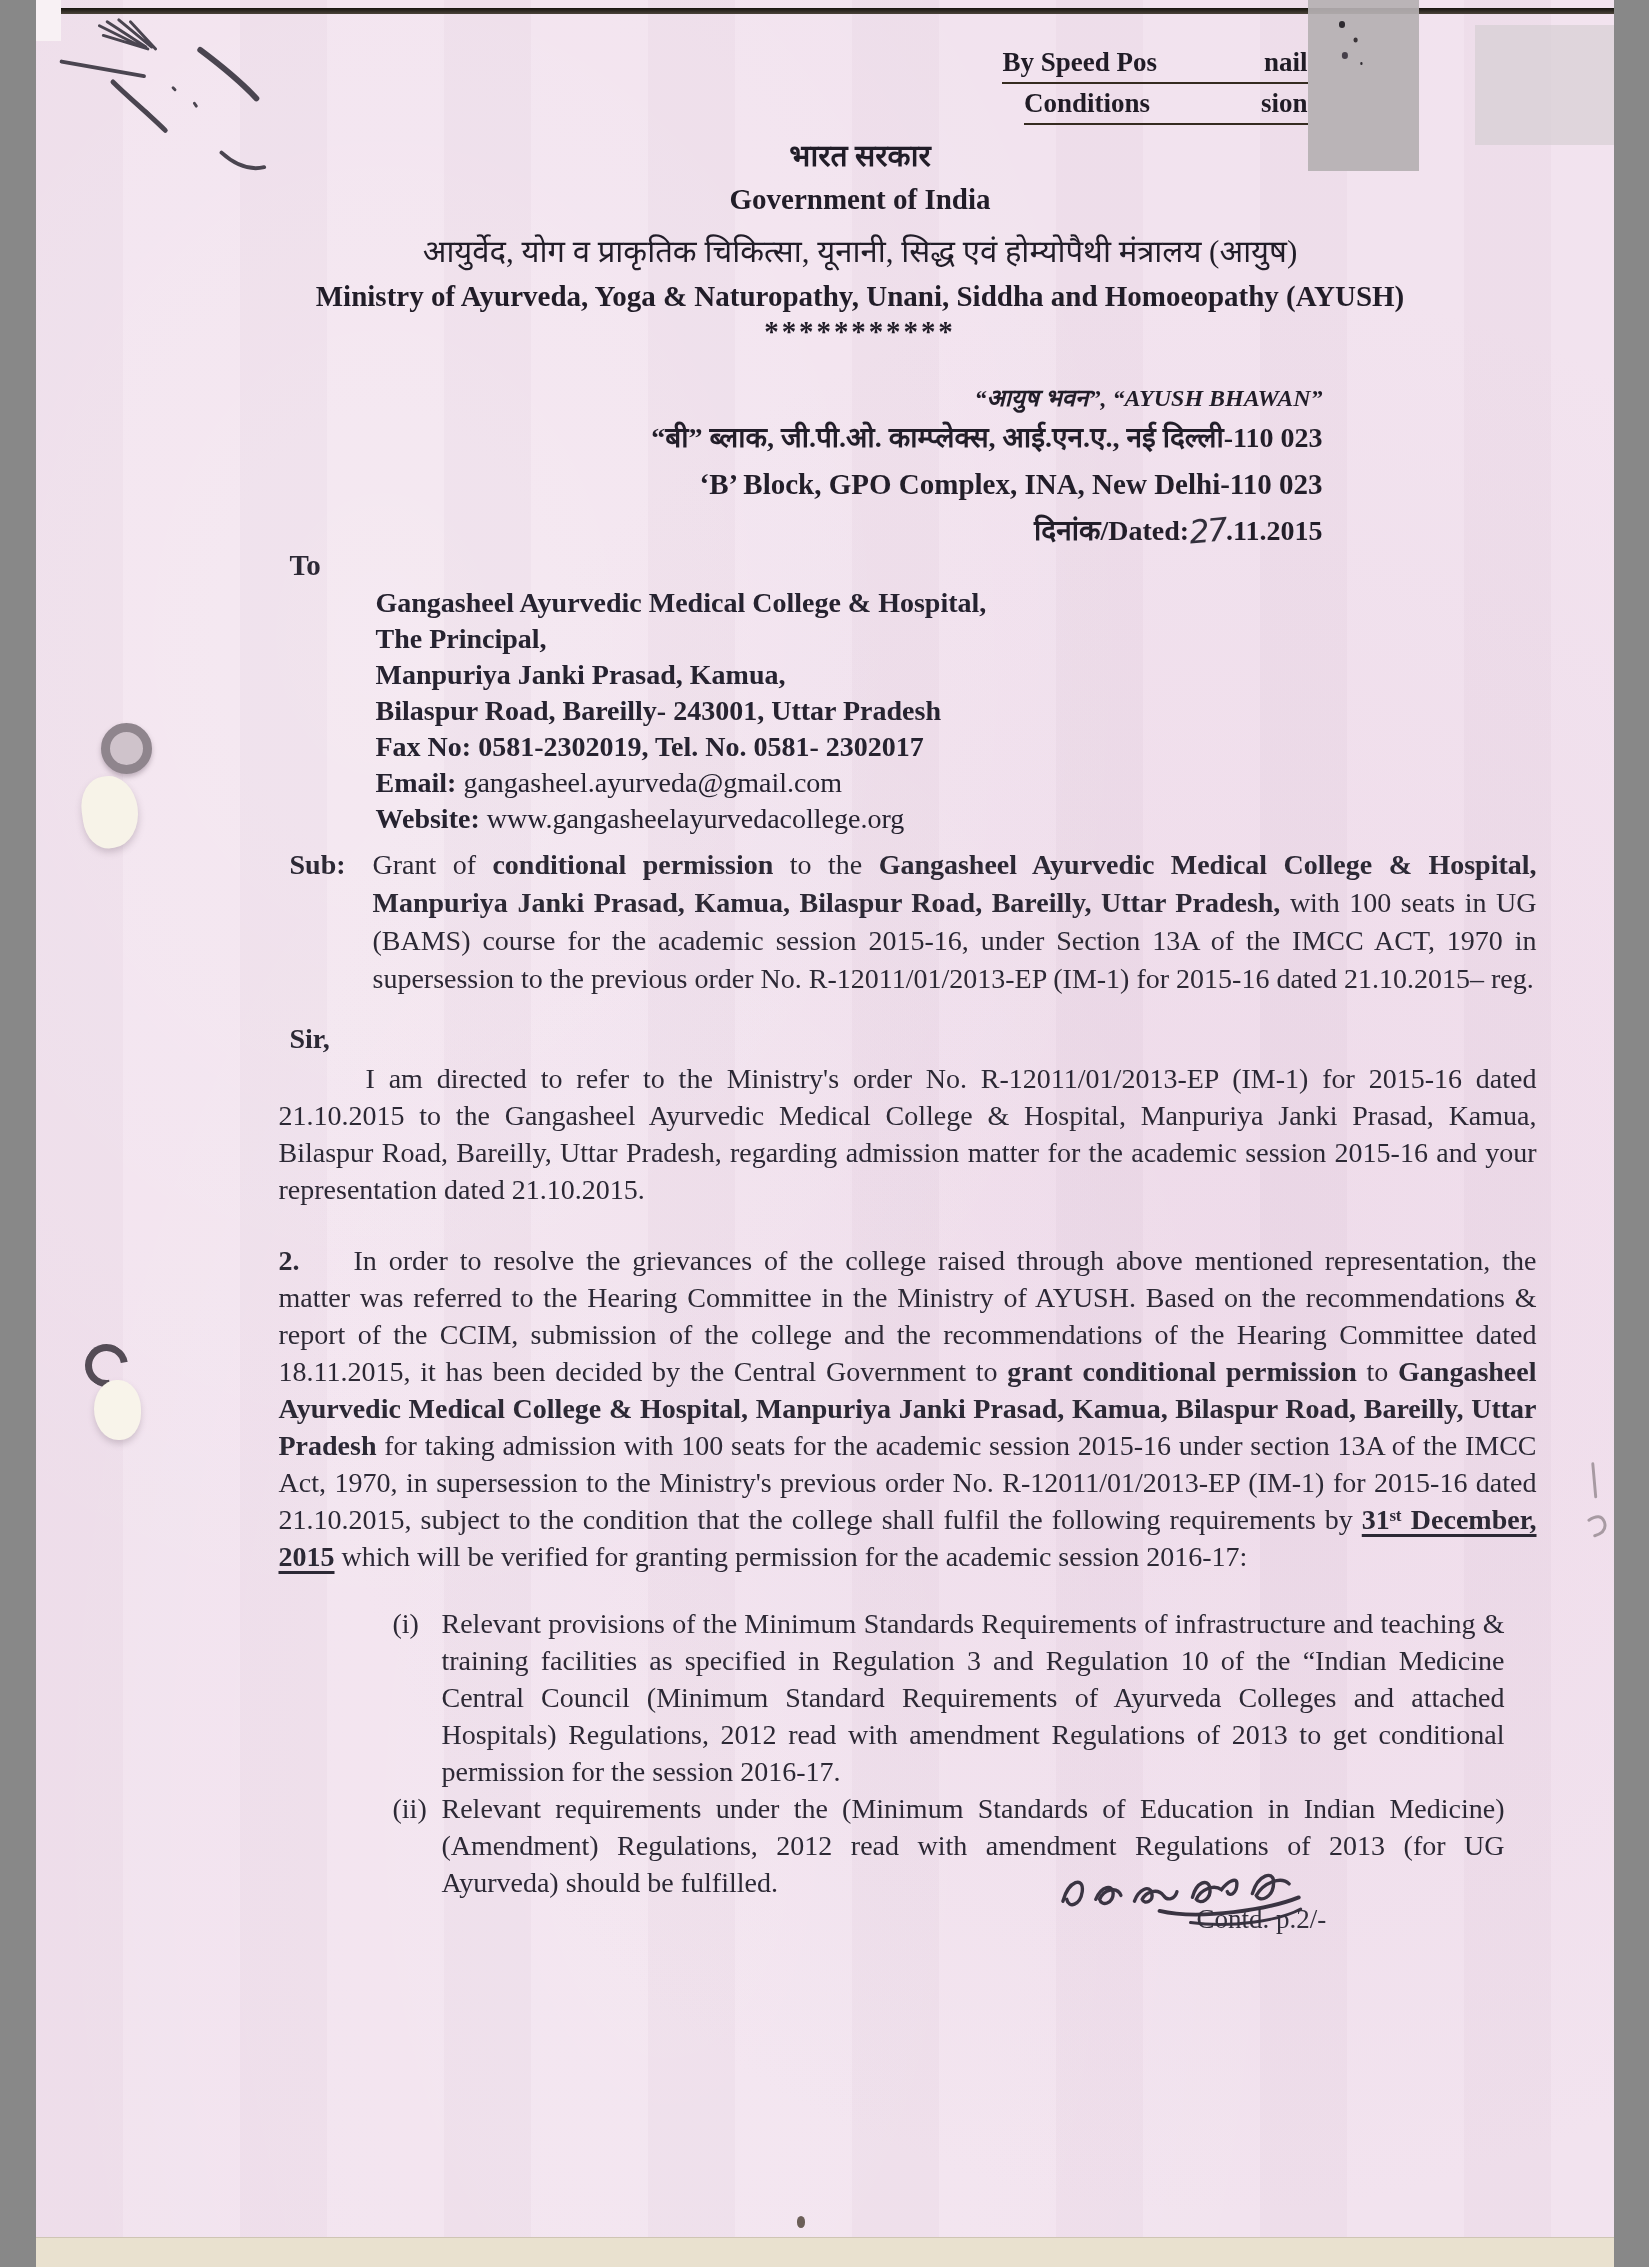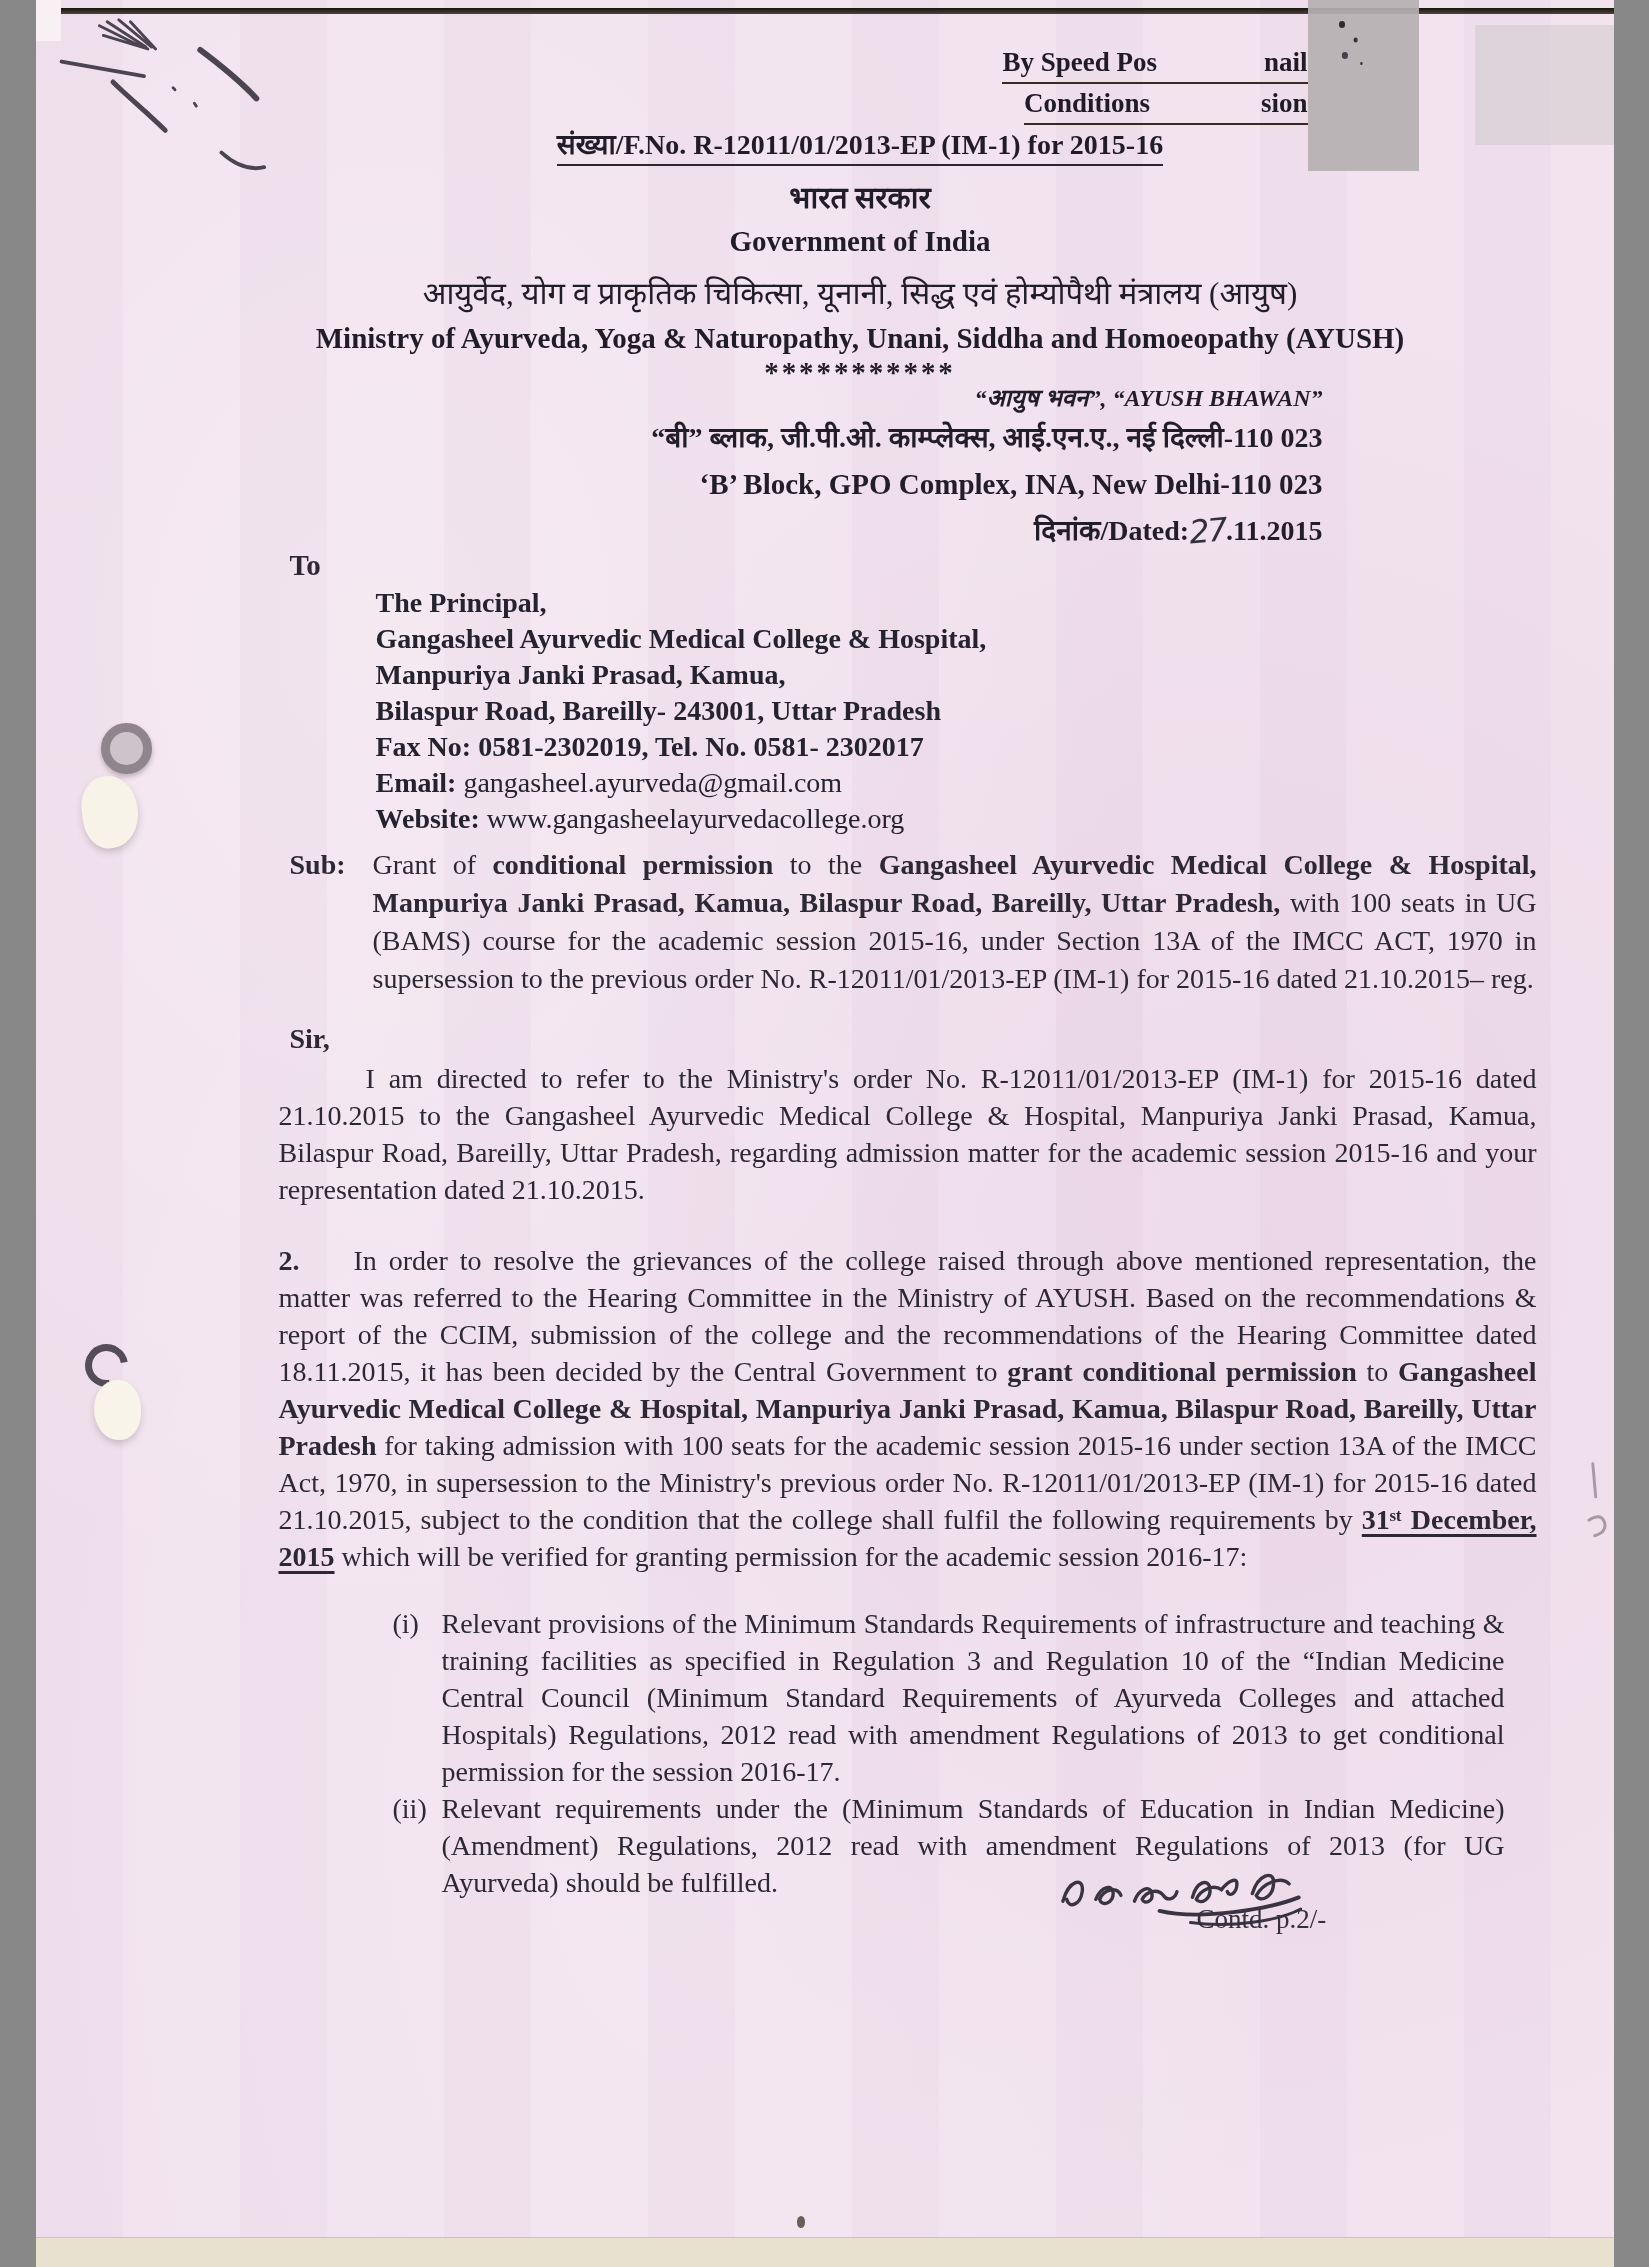--- a/index.html
+++ b/index.html
@@ -114,39 +114,38 @@
   <div class="abs tape1"></div>
   <div class="abs tape2"></div>
   <div class="abs tape-dots"></div>
 
   <div class="abs speedpost">
     <span class="sp-line"><span>By Speed Pos</span><span class="sp-gap1"></span><span>nail</span></span><br>
     <span class="sp-line"><span>Conditions</span><span class="sp-gap2"></span><span>sion</span></span>
   </div>
 
   <div class="abs header">
-    <div><span class="file-no">संख्या/F.No. R-12011/01/2013-EP (IM-1) for 2015-16</span></div>
     <div class="govt-hi">भारत सरकार</div>
     <div class="govt-en">Government of India</div>
     <div class="ministry-hi">आयुर्वेद, योग व प्राकृतिक चिकित्सा, यूनानी, सिद्ध एवं होम्योपैथी मंत्रालय (आयुष)</div>
     <div class="ministry-en">Ministry of Ayurveda, Yoga &amp; Naturopathy, Unani, Siddha and Homoeopathy (AYUSH)</div>
     <div class="stars">***********</div>
   </div>
 
   <div class="abs bhawan">
     <div class="bh-1">“आयुष भवन”, “AYUSH BHAWAN”</div>
     <div class="bh-2">“बी” ब्लाक, जी.पी.ओ. काम्प्लेक्स, आई.एन.ए., नई दिल्ली-110 023</div>
     <div class="bh-3">‘B’ Block, GPO Complex, INA, New Delhi-110 023</div>
     <div class="bh-4"><span>दिनांक/Dated:</span><span class="hand">27</span><span>.11.2015</span></div>
   </div>
 
   <div class="abs to-label">To</div>
   <div class="abs recipient">
+    <div><span class="b">Gangasheel Ayurvedic Medical College &amp; Hospital,</span><span class="r"></span></div>
     <div><span class="b">The Principal,</span><span class="r"></span></div>
-    <div><span class="b">Gangasheel Ayurvedic Medical College &amp; Hospital,</span><span class="r"></span></div>
     <div><span class="b">Manpuriya Janki Prasad, Kamua,</span><span class="r"></span></div>
     <div><span class="b">Bilaspur Road, Bareilly- 243001, Uttar Pradesh</span><span class="r"></span></div>
     <div><span class="b">Fax No: 0581-2302019, Tel. No. 0581- 2302017</span><span class="r"></span></div>
     <div><span class="b">Email:</span><span class="r"> gangasheel.ayurveda@gmail.com</span></div>
     <div><span class="b">Website:</span><span class="r"> www.gangasheelayurvedacollege.org</span></div>
   </div>
 
   <div class="abs subject">
     <div class="sub-label">Sub:</div>
     <div class="sub-text"><span>Grant of </span><span class="b">conditional permission</span><span> to the </span><span class="b">Gangasheel Ayurvedic Medical College &amp; Hospital, Manpuriya Janki Prasad, Kamua, Bilaspur Road, Bareilly, Uttar Pradesh,</span><span> with 100 seats in UG (BAMS) course for the academic session 2015-16, under Section 13A of the IMCC ACT, 1970 in supersession to the previous order No. R-12011/01/2013-EP (IM-1) for 2015-16 dated 21.10.2015– reg.</span></div>

